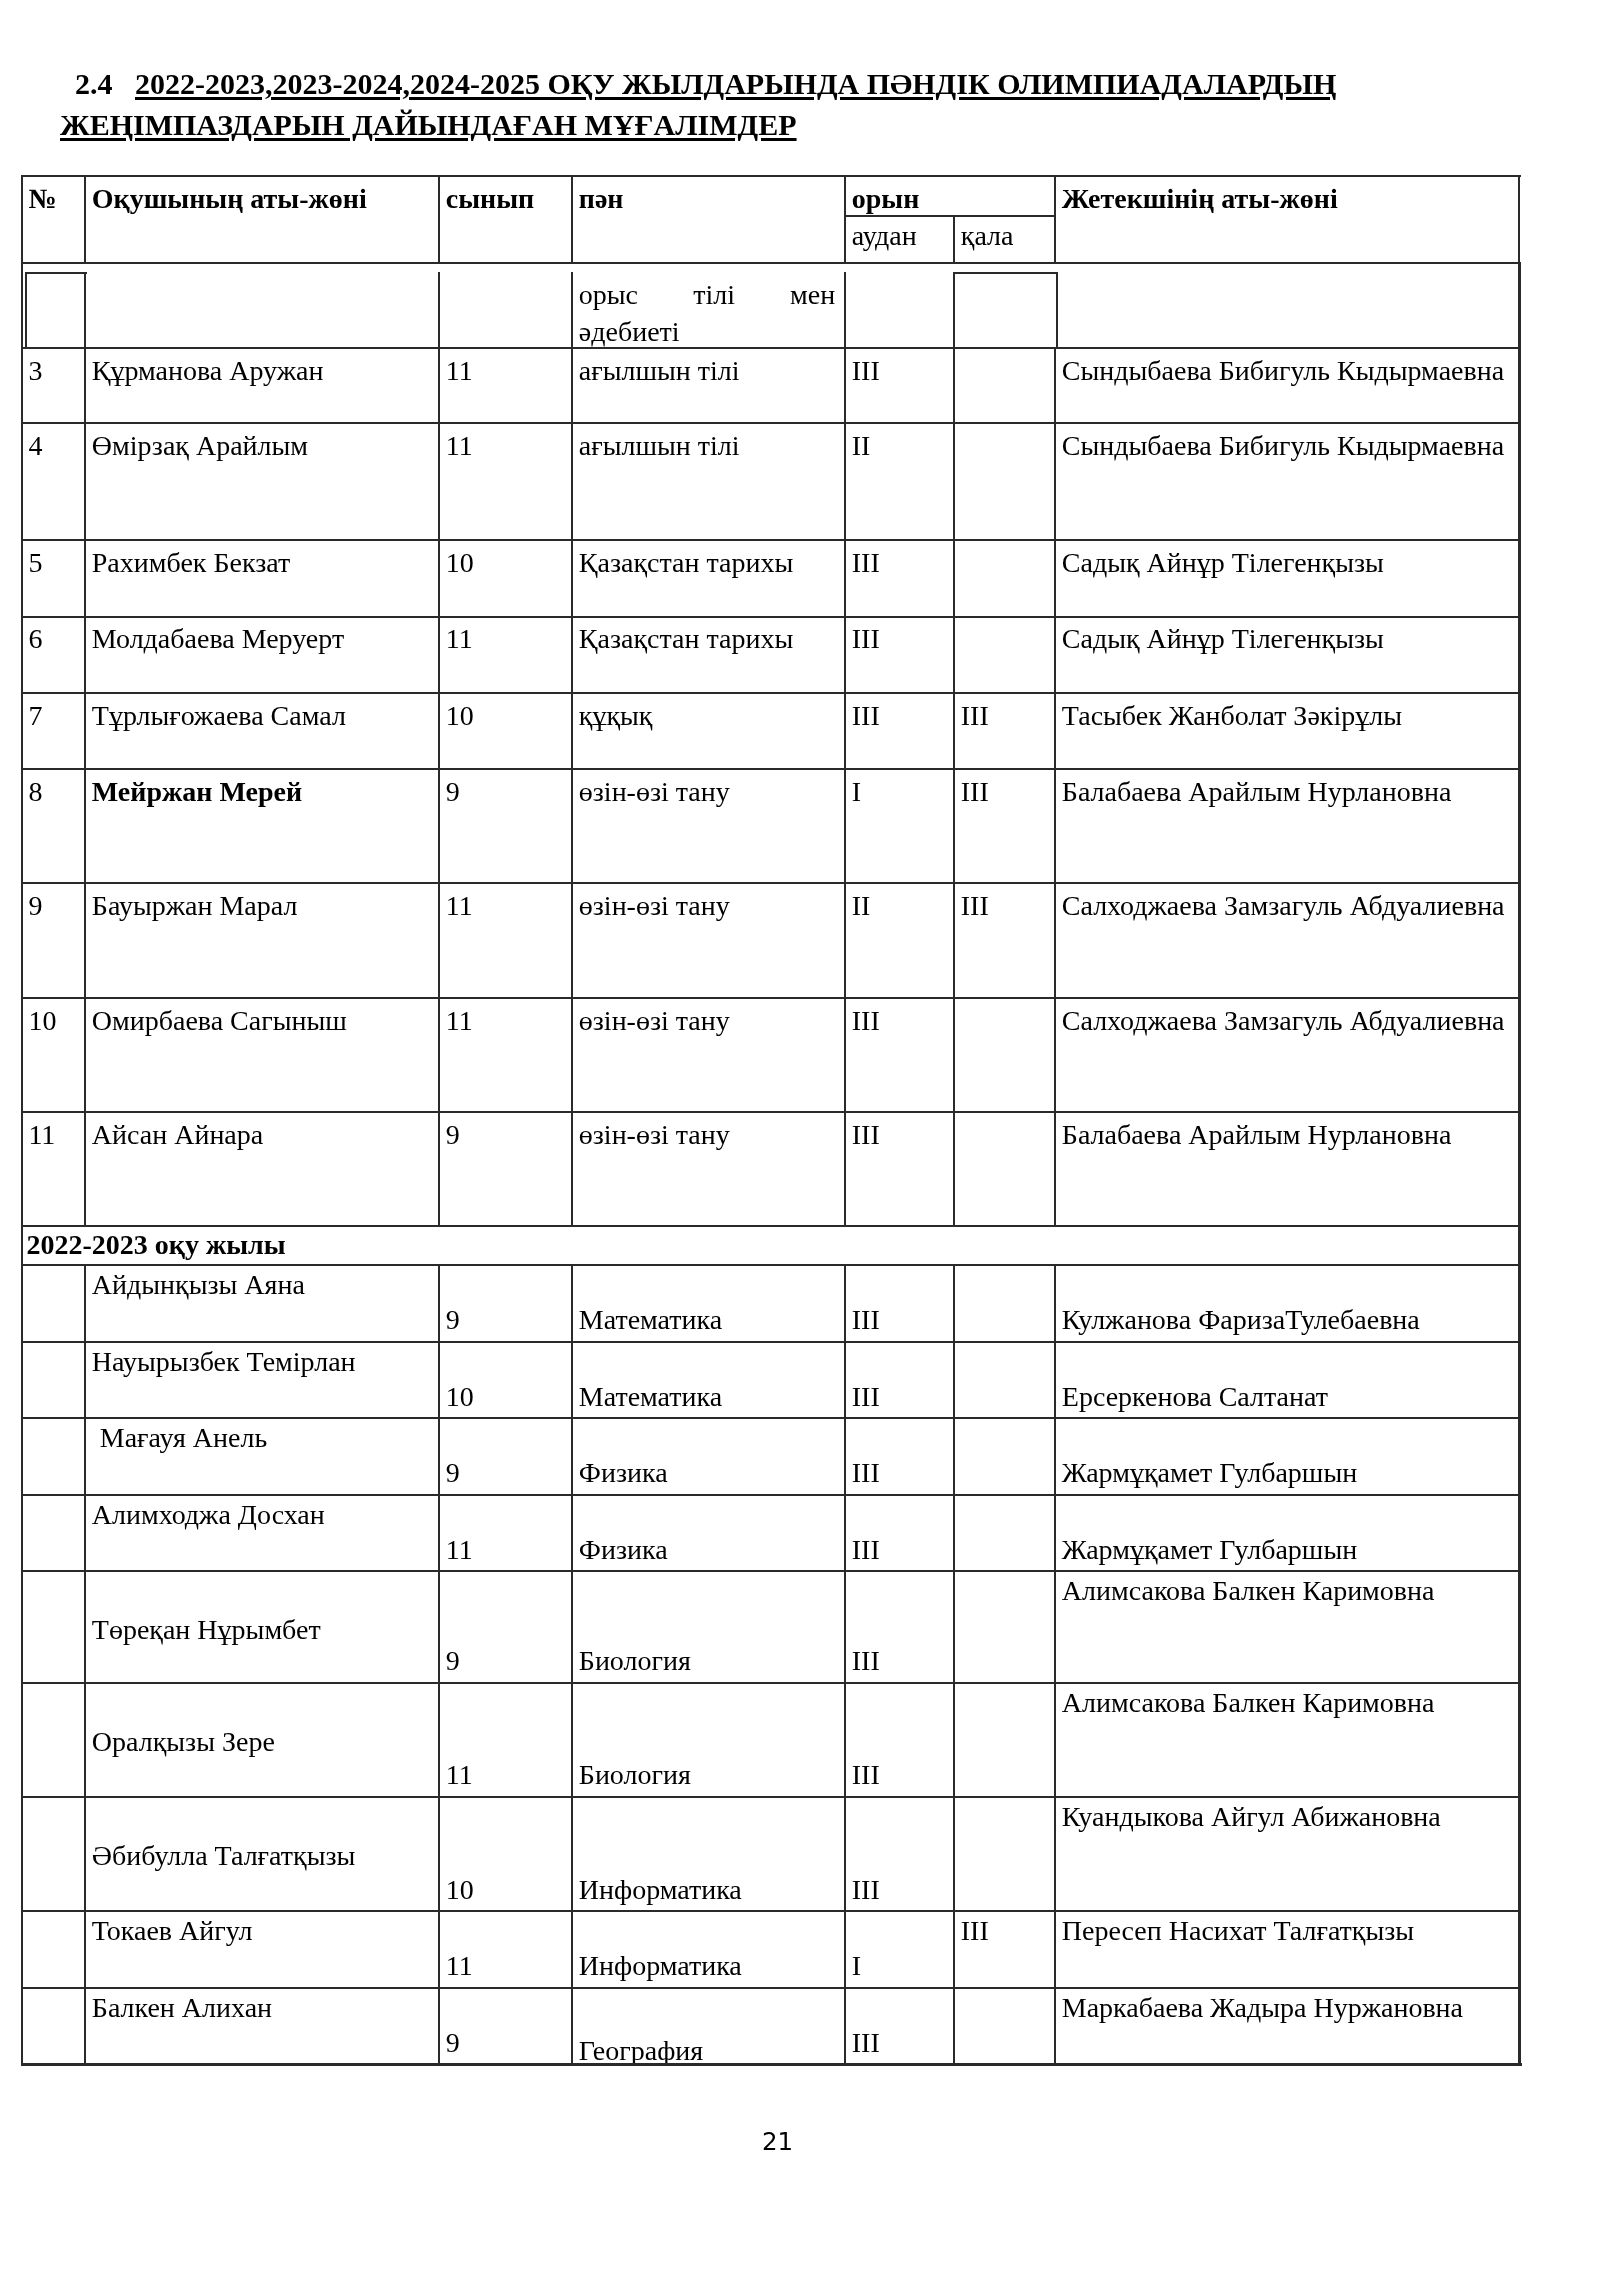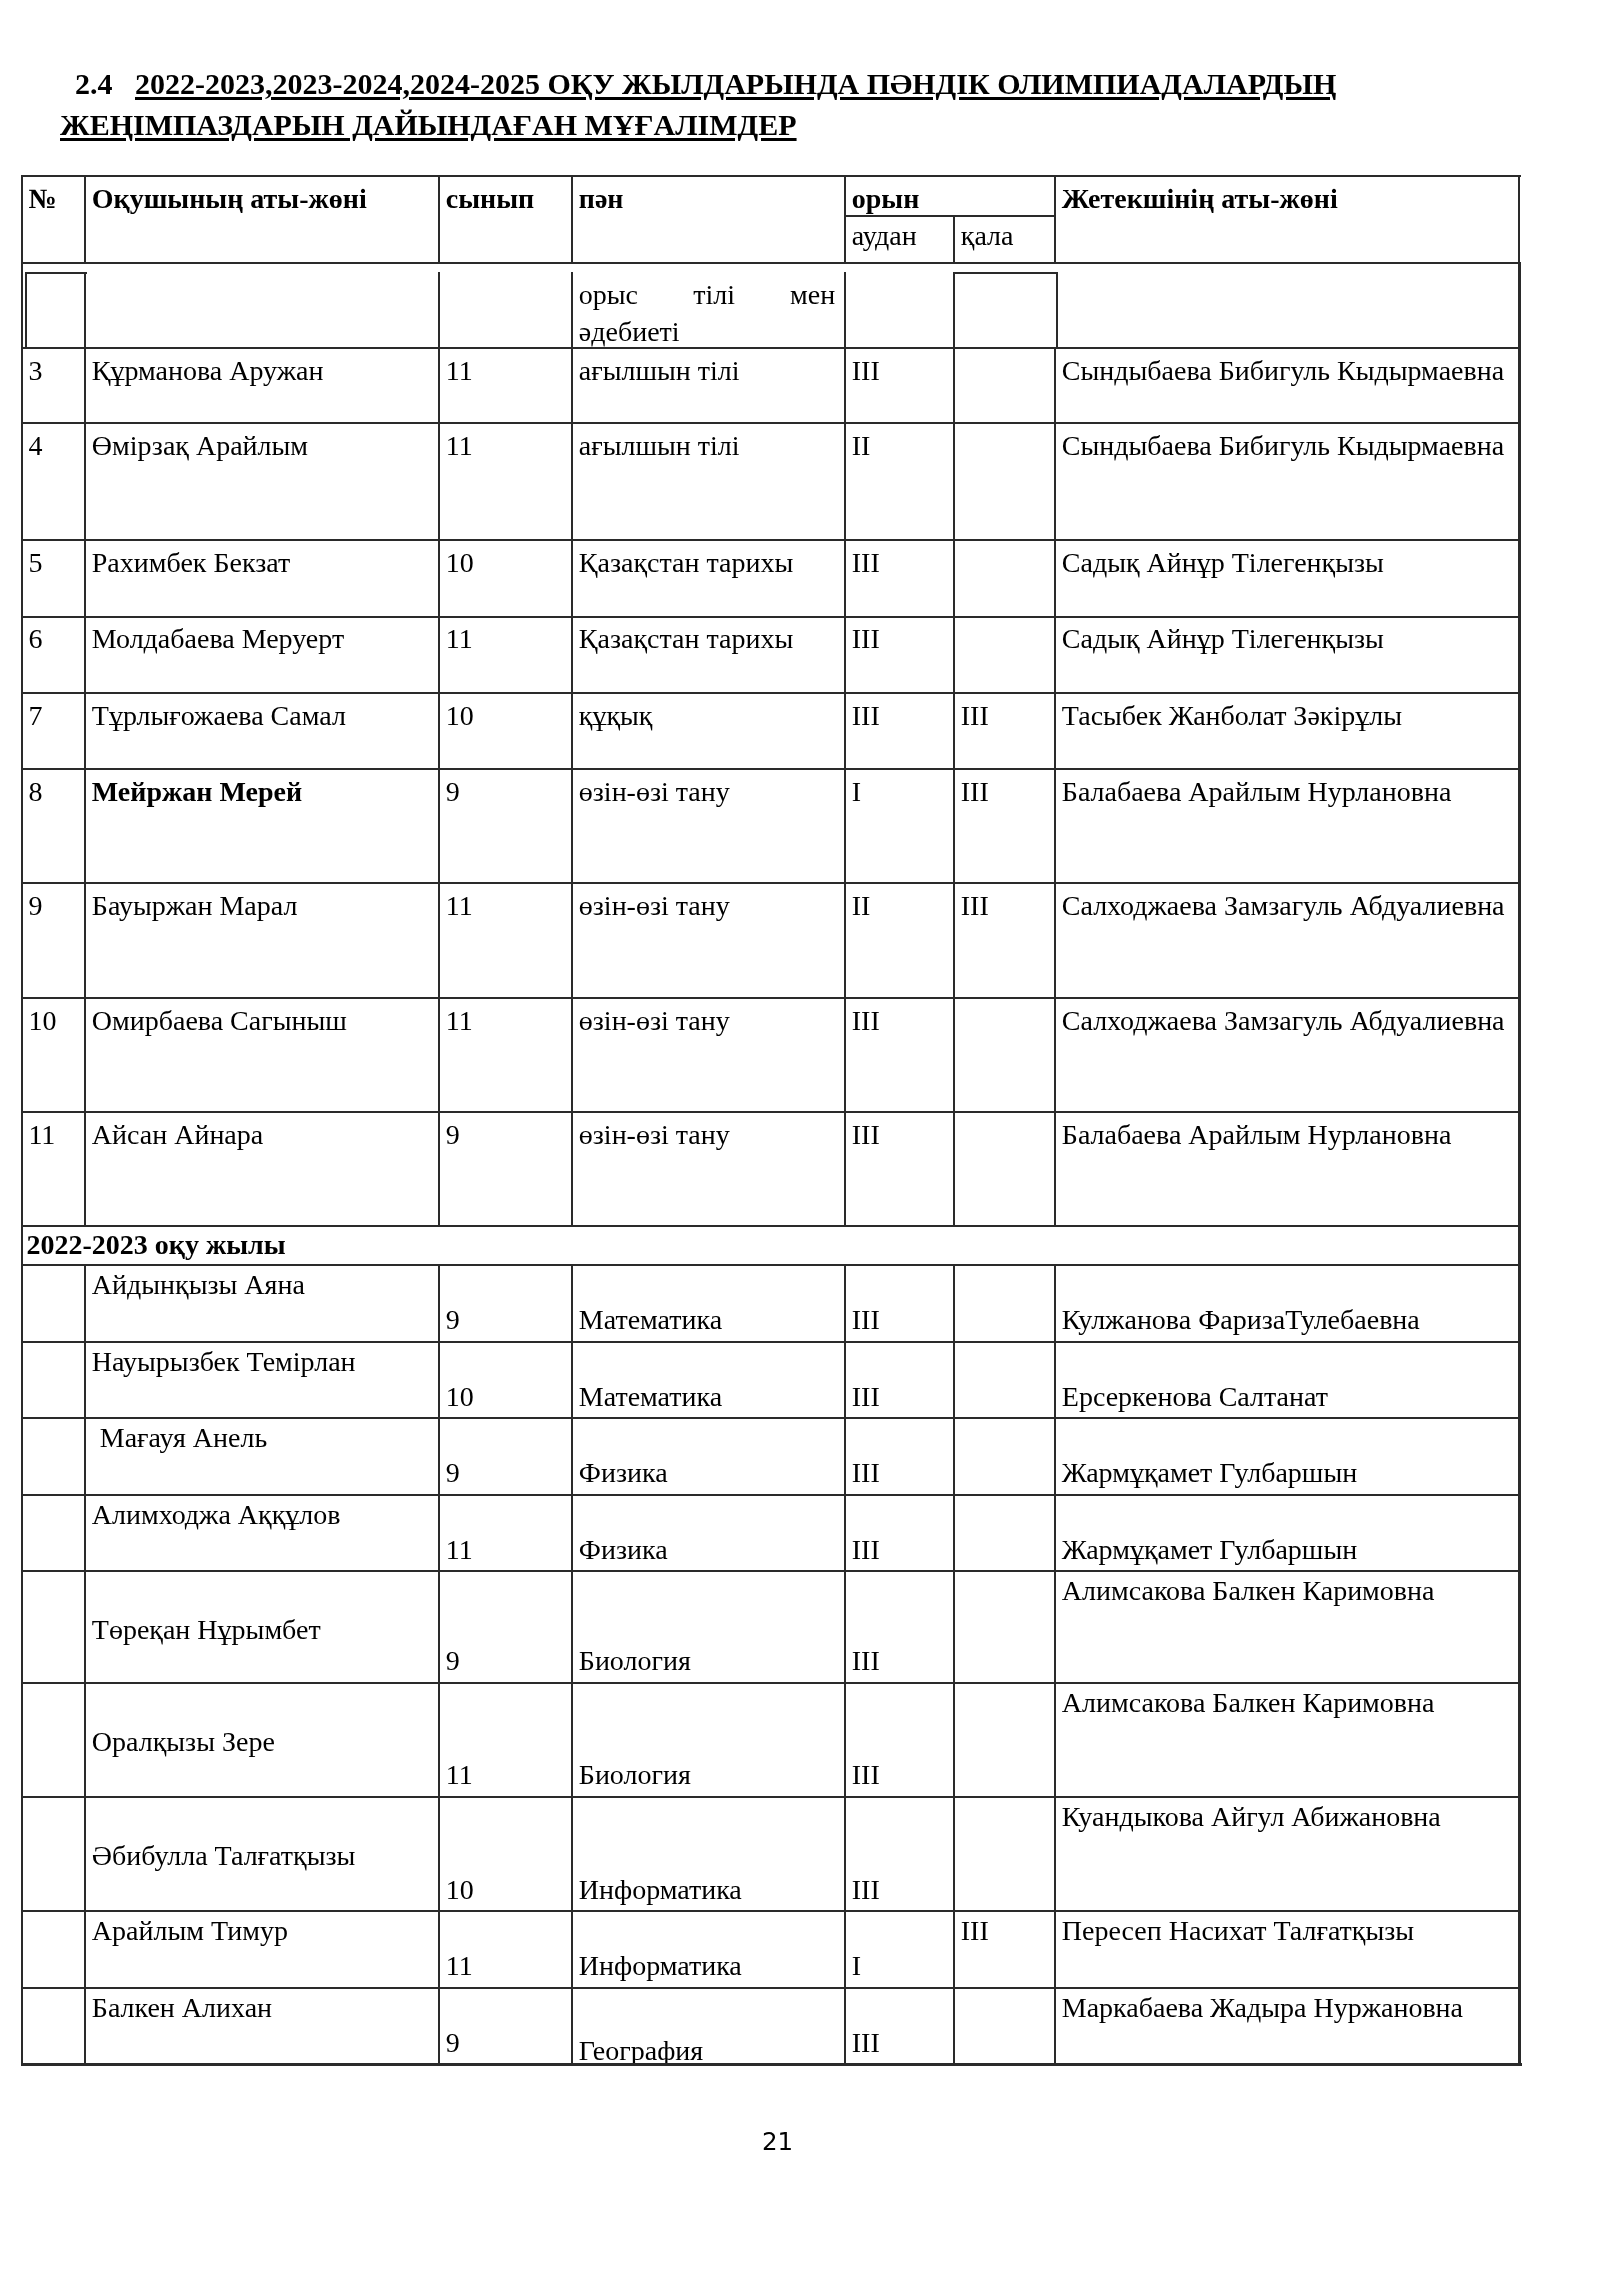--- a/index.html
+++ b/index.html
@@ -234,21 +234,21 @@
     <div class="cell" style="left: 953px; width: 101px; top: 1422px;"></div>
     <div class="cell" style="left: 1054px; width: 465px; bottom: 802px;">Жармұқамет Гулбаршын</div>
     <div class="hl" style="left: 20.6px; width: 1500px; top: 1494px;"></div>
     <div class="vl" style="left: 84px; top: 1494px; height: 78px;"></div>
     <div class="vl" style="left: 438px; top: 1494px; height: 78px;"></div>
     <div class="vl" style="left: 571px; top: 1494px; height: 78px;"></div>
     <div class="vl" style="left: 844px; top: 1494px; height: 78px;"></div>
     <div class="vl" style="left: 953px; top: 1494px; height: 78px;"></div>
     <div class="vl" style="left: 1054px; top: 1494px; height: 78px;"></div>
     <div class="cell" style="left: 20.6px; width: 64px; top: 1499px;"></div>
-    <div class="cell" style="left: 84px; width: 354px; top: 1496px;">Алимходжа Аққұлов</div>
+    <div class="cell" style="left: 84px; width: 354px; top: 1496px;">Алимходжа Досхан</div>
     <div class="cell" style="left: 438px; width: 133px; bottom: 725px;">11</div>
     <div class="cell" style="left: 571px; width: 272px; bottom: 725px;">Физика</div>
     <div class="cell" style="left: 844px; width: 109px; bottom: 725px;">III</div>
     <div class="cell" style="left: 953px; width: 101px; top: 1499px;"></div>
     <div class="cell" style="left: 1054px; width: 465px; bottom: 725px;">Жармұқамет Гулбаршын</div>
     <div class="hl" style="left: 20.6px; width: 1500px; top: 1570px;"></div>
     <div class="vl" style="left: 84px; top: 1570px; height: 114px;"></div>
     <div class="vl" style="left: 438px; top: 1570px; height: 114px;"></div>
     <div class="vl" style="left: 571px; top: 1570px; height: 114px;"></div>
     <div class="vl" style="left: 844px; top: 1570px; height: 114px;"></div>
@@ -290,21 +290,21 @@
     <div class="cell" style="left: 953px; width: 101px; top: 1801px;"></div>
     <div class="cell just" style="left: 1054px; width: 465px; top: 1798px;">Куандыкова Айгул Абижановна</div>
     <div class="hl" style="left: 20.6px; width: 1500px; top: 1910px;"></div>
     <div class="vl" style="left: 84px; top: 1910px; height: 78px;"></div>
     <div class="vl" style="left: 438px; top: 1910px; height: 78px;"></div>
     <div class="vl" style="left: 571px; top: 1910px; height: 78px;"></div>
     <div class="vl" style="left: 844px; top: 1910px; height: 78px;"></div>
     <div class="vl" style="left: 953px; top: 1910px; height: 78px;"></div>
     <div class="vl" style="left: 1054px; top: 1910px; height: 78px;"></div>
     <div class="cell" style="left: 20.6px; width: 64px; top: 1915px;"></div>
-    <div class="cell" style="left: 84px; width: 354px; top: 1912px;">Арайлым Тимур</div>
+    <div class="cell" style="left: 84px; width: 354px; top: 1912px;">Токаев Айгул</div>
     <div class="cell" style="left: 438px; width: 133px; bottom: 309px;">11</div>
     <div class="cell" style="left: 571px; width: 272px; bottom: 309px;">Информатика</div>
     <div class="cell" style="left: 844px; width: 109px; bottom: 309px;">I</div>
     <div class="cell" style="left: 953px; width: 101px; top: 1912px;">III</div>
     <div class="cell just" style="left: 1054px; width: 465px; top: 1912px;">Пересеп Насихат Талғатқызы</div>
     <div class="hl" style="left: 20.6px; width: 1500px; top: 1987px;"></div>
     <div class="vl" style="left: 84px; top: 1987px; height: 78px;"></div>
     <div class="vl" style="left: 438px; top: 1987px; height: 78px;"></div>
     <div class="vl" style="left: 571px; top: 1987px; height: 78px;"></div>
     <div class="vl" style="left: 844px; top: 1987px; height: 78px;"></div>

